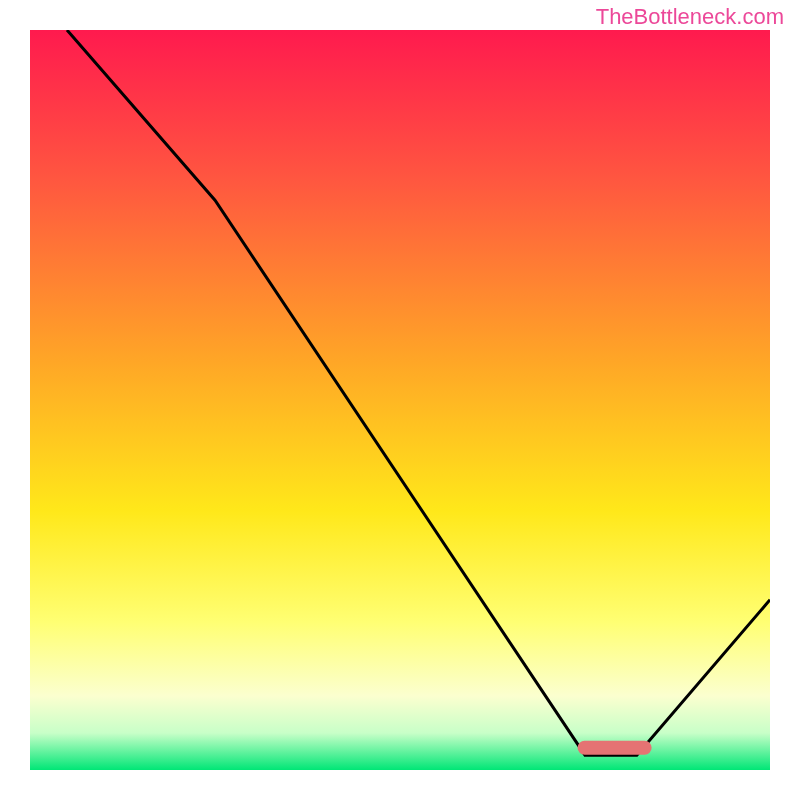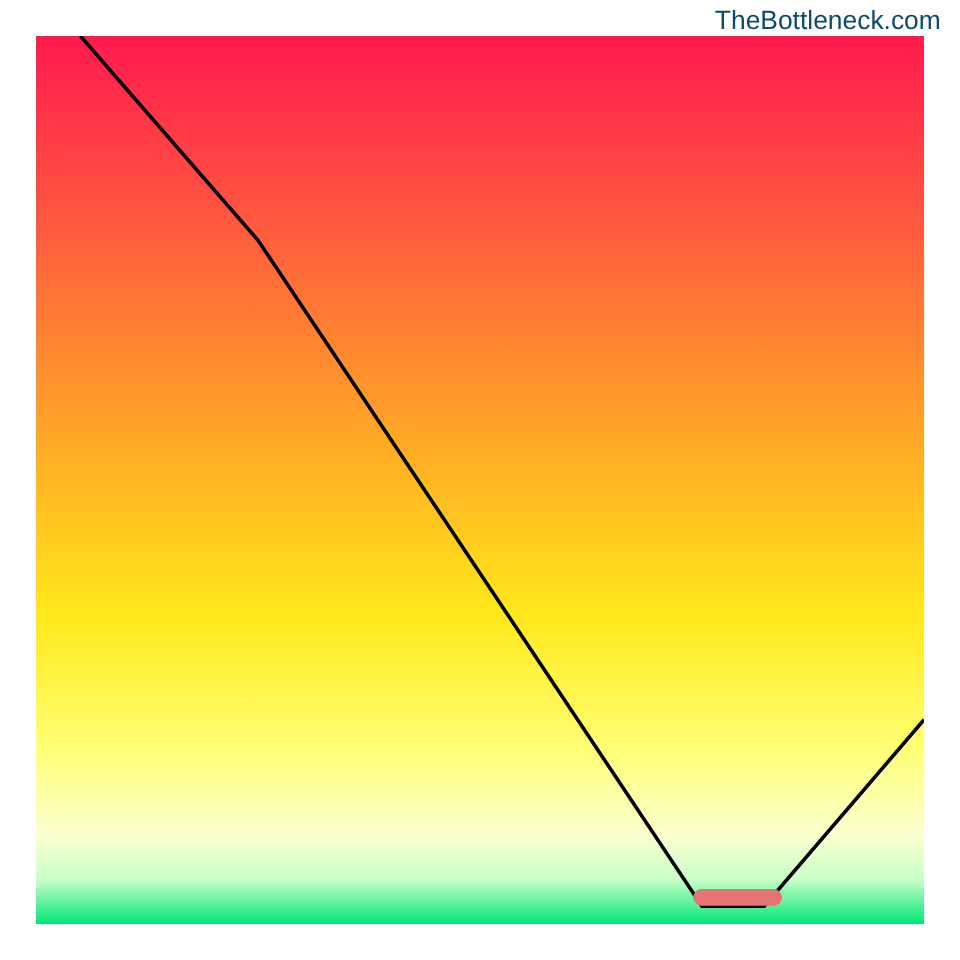--- a/index.html
+++ b/index.html
@@ -8,21 +8,21 @@
     height: 800px;
     background: #ffffff;
     position: relative;
     font-family: Arial, Helvetica, sans-serif;
     overflow: hidden;
   }
   .watermark {
     position: absolute;
     top: 4px;
     right: 16px;
-    color: #0c4a6e;
+    color: #ec4899;
     font-size: 22px;
     font-weight: 400;
     letter-spacing: 0;
     z-index: 5;
   }
   .chart-area {
     position: absolute;
     left: 30px;
     top: 30px;
     width: 740px;

